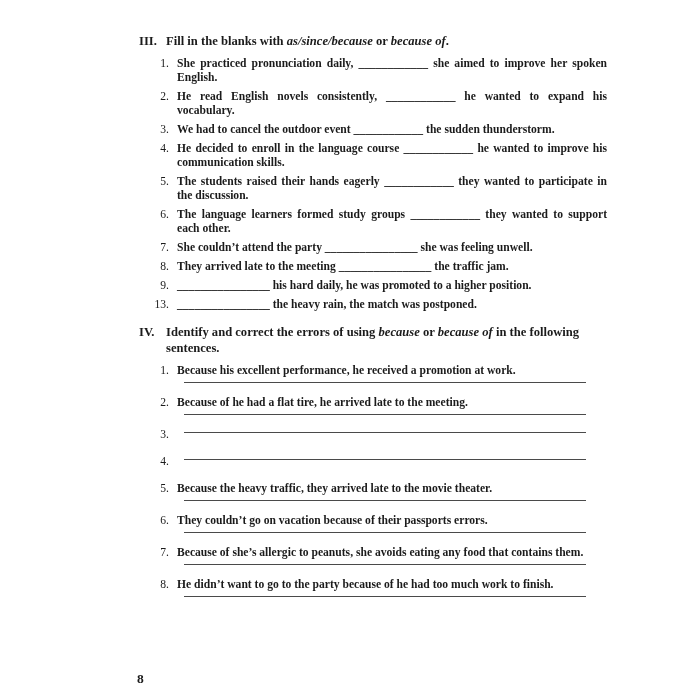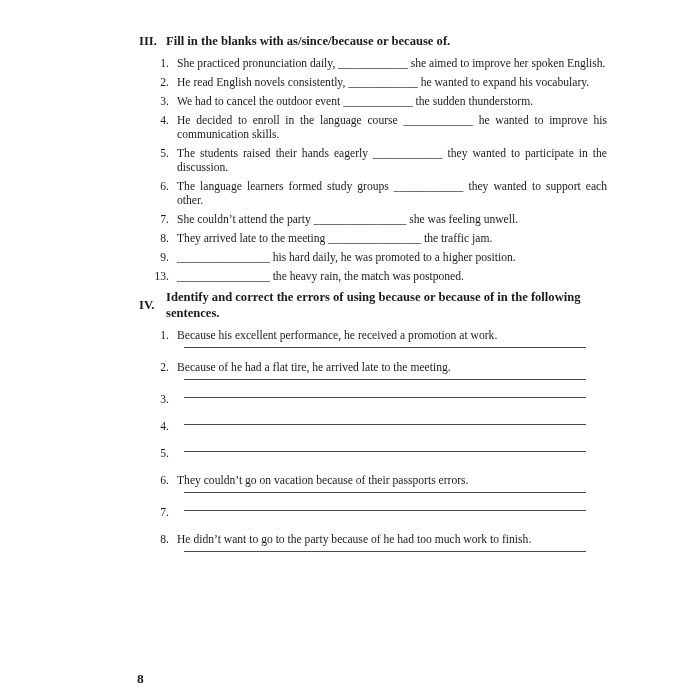--- a/index.html
+++ b/index.html
@@ -18,30 +18,30 @@
   }
   .heading {
     display: flex;
     font-weight: 700;
     font-size: 12.6px;
     line-height: 16px;
     margin-bottom: 8px;
   }
   .sec-num { flex: none; width: 27px; }
   .sec-title { flex: 1; }
-  .sec-title .it { }
-  .sec4 .heading { margin-top: 5px; align-items: center; }
+  .sec-title .it { font-style: italic; }
+  .sec4 .heading { margin-top: 12px; }
   .item {
     display: flex;
     font-size: 11.6px;
     line-height: 14px;
     margin: 0 0 5px 10px;
   }
   .num { flex: none; width: 20px; text-align: right; margin-right: 8px; }
-  .body { flex: 1; min-width: 0; }
+  .body { flex: 1; min-width: 0; font-weight: bold; }
   .txt { text-align: justify; }
   .items4 .item { margin-bottom: 13px; }
   .answer-line {
     height: 0;
     border-bottom: 1px solid #4a4a4a;
     margin: 4px 21px 0 7px;
   }
   .page-number {
     position: absolute;
     left: 137px; bottom: 13px;
@@ -151,33 +151,35 @@
         </div>
         <div class="item">
           <span class="num">4.</span>
           <div class="body">
             <div class="answer-line"></div>
           </div>
         </div>
         <div class="item">
           <span class="num">5.</span>
           <div class="body">
+            <div class="txt">Because the heavy traffic, they arrived late to the movie theater.</div>
             <div class="answer-line"></div>
           </div>
         </div>
         <div class="item">
           <span class="num">6.</span>
           <div class="body">
             <div class="txt">They couldn’t go on vacation because of their passports errors.</div>
             <div class="answer-line"></div>
           </div>
         </div>
         <div class="item">
           <span class="num">7.</span>
           <div class="body">
+            <div class="txt">Because of she’s allergic to peanuts, she avoids eating any food that contains them.</div>
             <div class="answer-line"></div>
           </div>
         </div>
         <div class="item">
           <span class="num">8.</span>
           <div class="body">
             <div class="txt">He didn’t want to go to the party because of he had too much work to finish.</div>
             <div class="answer-line"></div>
           </div>
         </div>

